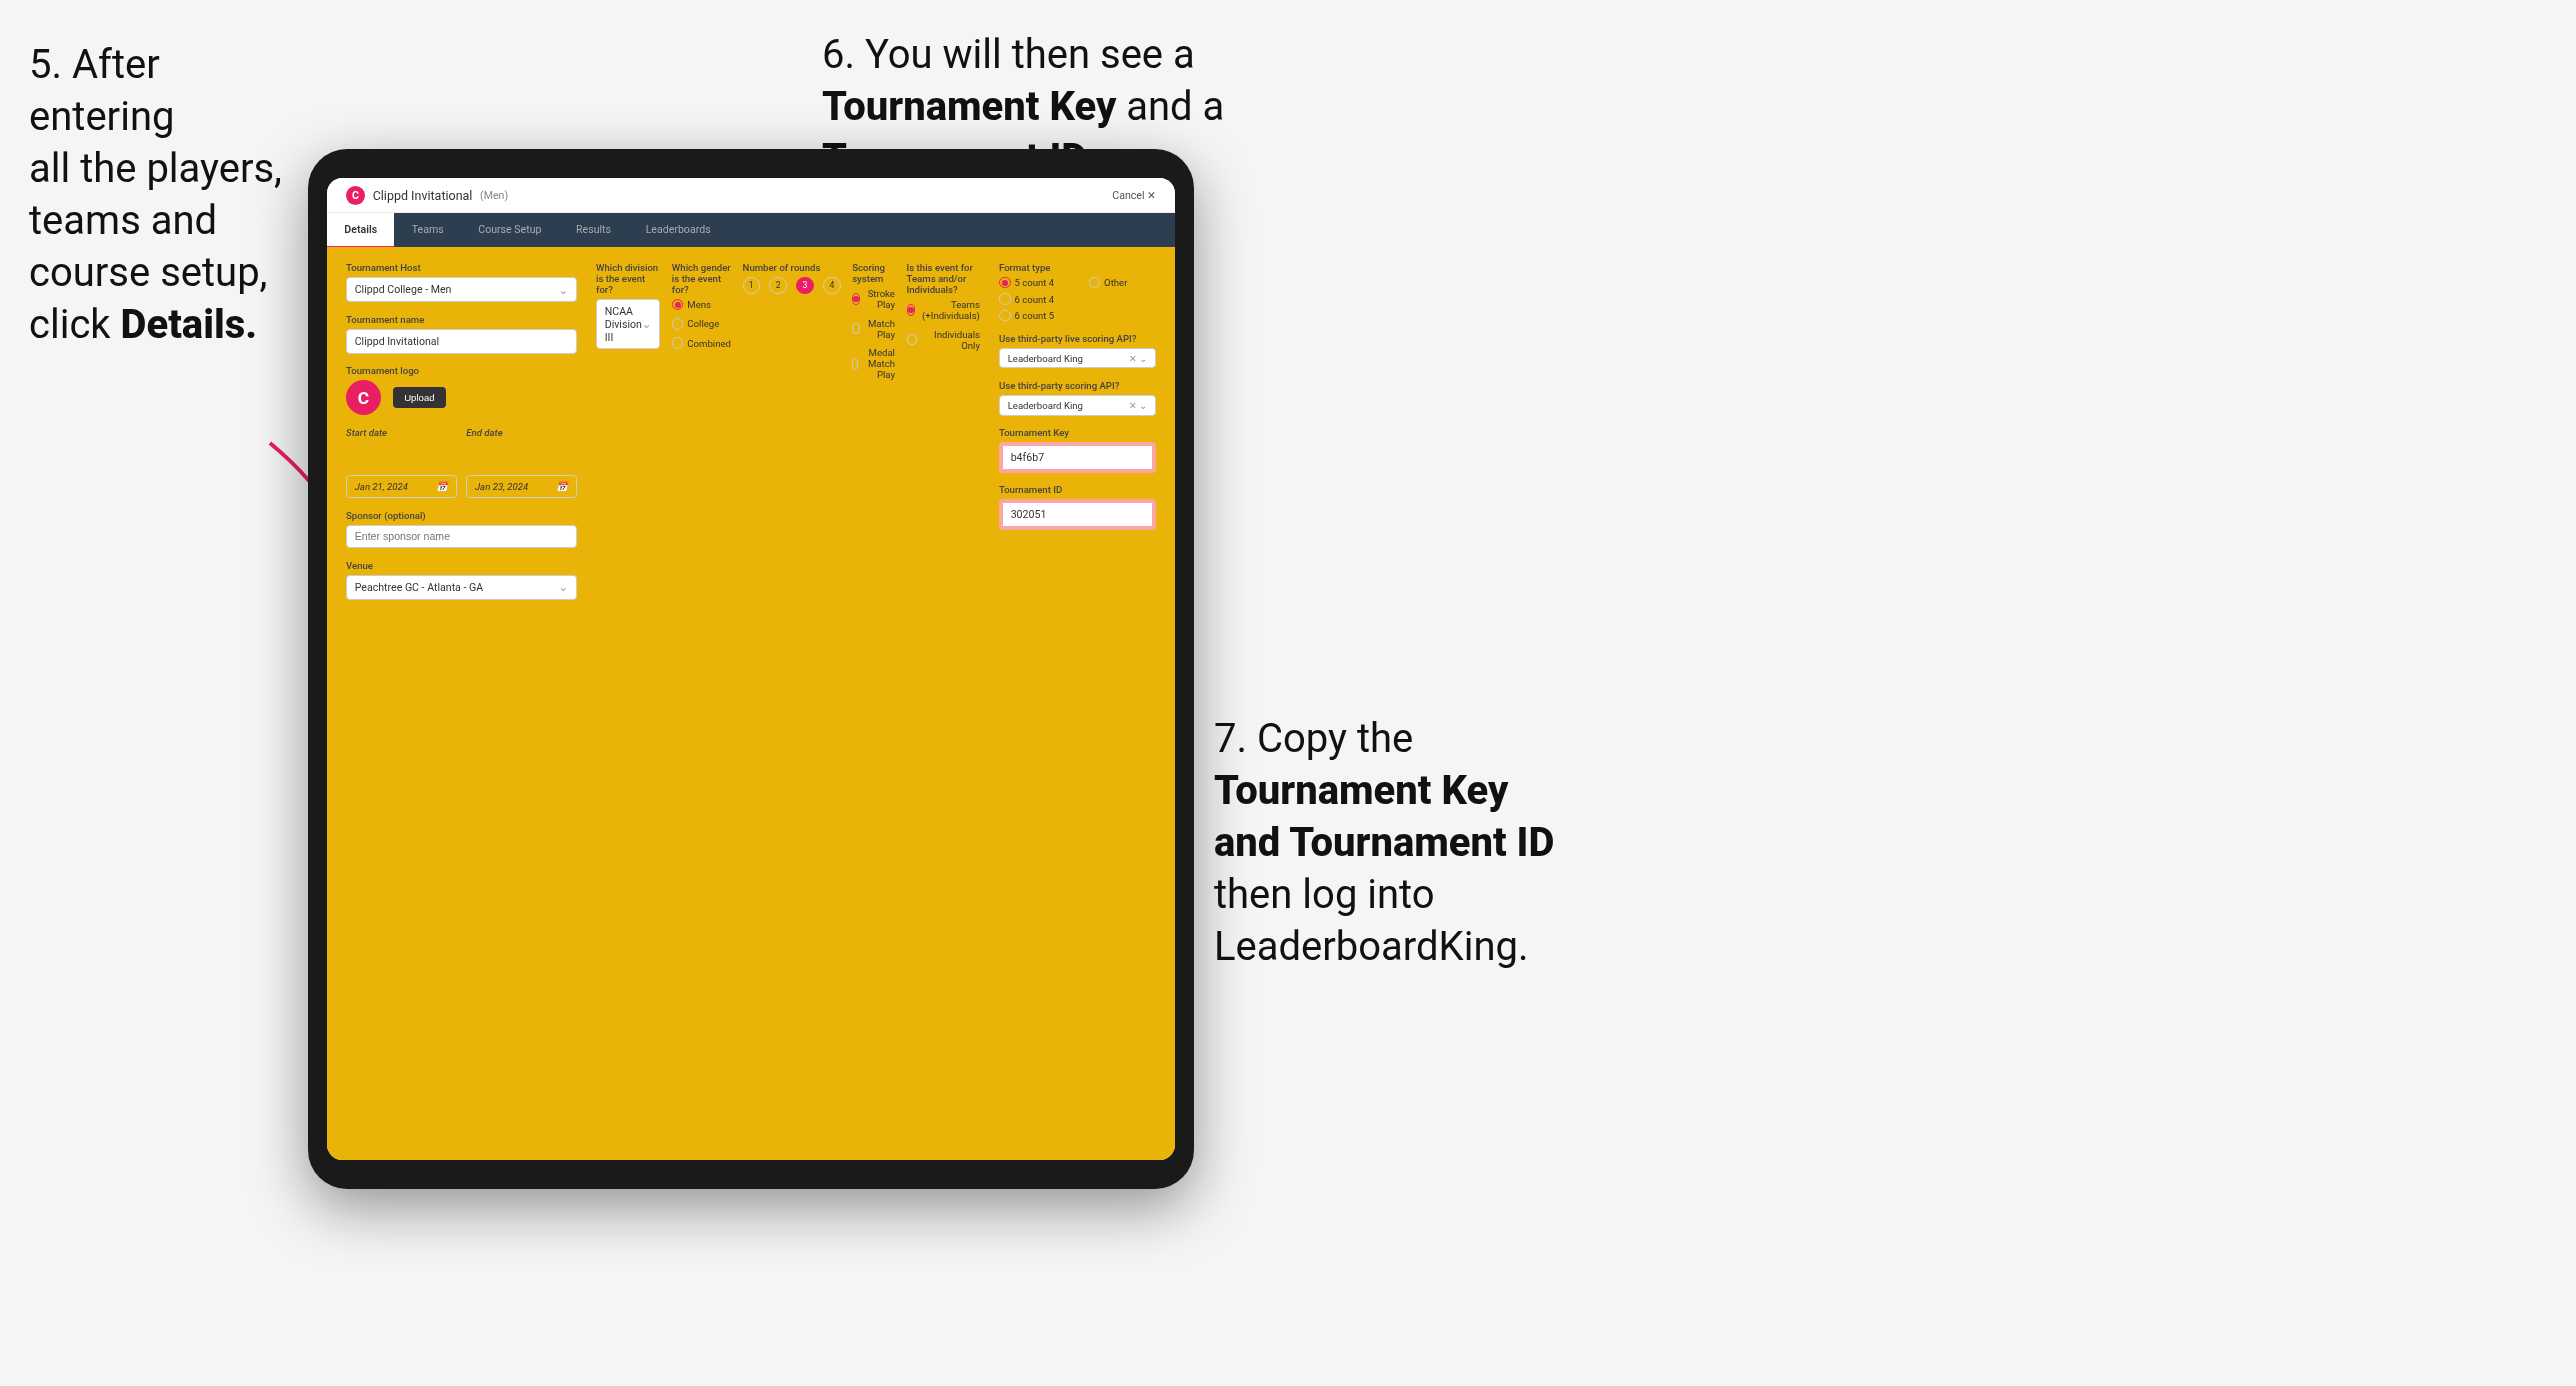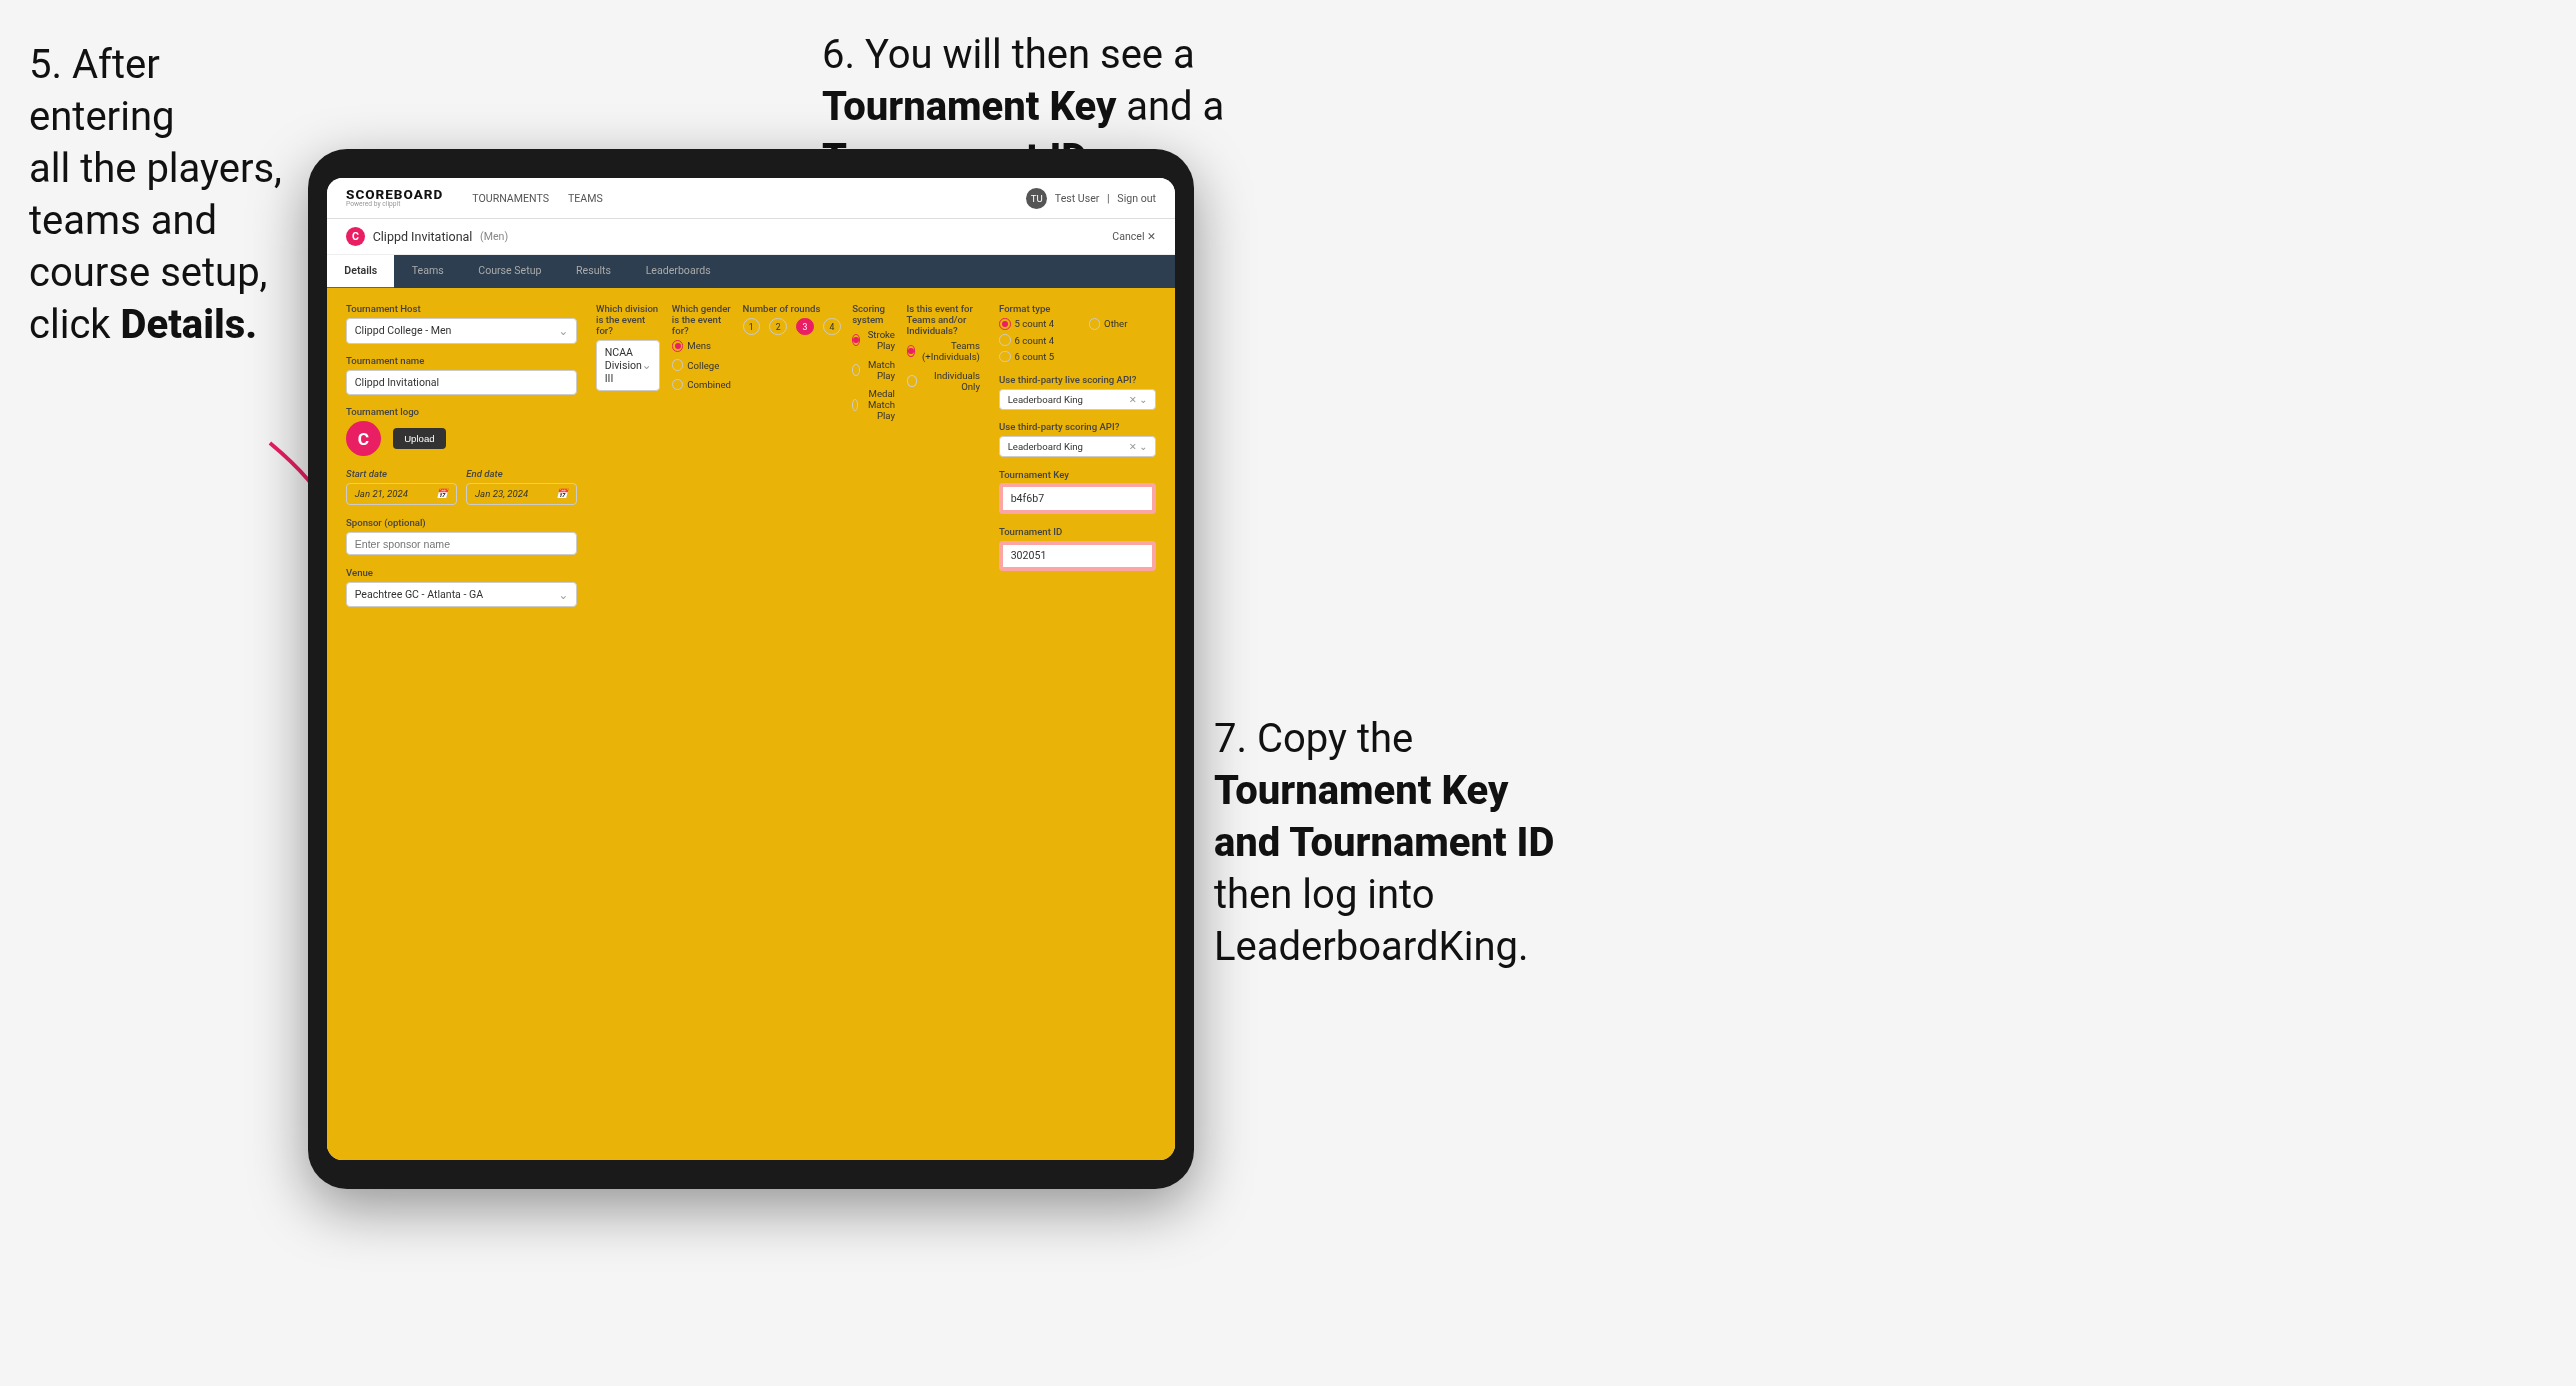--- a/index.html
+++ b/index.html
@@ -306,20 +306,21 @@
 
     .date-input-wrap {
       border: 1px solid #ccc;
       border-radius: 3.9px;
       padding: 4.8px 7.7px;
       font-size: 9.6px;
       color: #333;
       display: flex;
       align-items: center;
       justify-content: space-between;
+      margin-top: 34px;
     }
 
     
     .radio-group {
       display: flex;
       flex-wrap: wrap;
       gap: 7.7px;
       align-items: center;
     }
 
@@ -493,36 +494,20 @@
   </defs>
 
   <path d="M 280 460 Q 340 510 340 540" stroke="#e91e63" stroke-width="4" fill="none" marker-end="url(#arrowhead-pink)"></path>
 
   <path d="M 1050 200 Q 1030 320 1010 420" stroke="#e91e63" stroke-width="4" fill="none" marker-end="url(#arrowhead-pink)"></path>
 </svg>
 
 <div class="tablet">
   <div class="tablet-screen">
 
-    <div class="app-header">
-      <div class="scoreboard-logo">
-        <span class="logo-title">SCOREBOARD</span>
-        <span class="logo-sub">Powered by clippit</span>
-      </div>
-      <div class="nav-links">
-        <span class="nav-link">TOURNAMENTS</span>
-        <span class="nav-link">TEAMS</span>
-      </div>
-      <div class="header-right">
-        <div class="user-avatar">TU</div>
-        <span>Test User</span>
-        <span>|</span>
-        <span style="cursor:pointer;">Sign out</span>
-      </div>
-    </div>
 
     <div class="page-header">
       <div class="tournament-title">
         <div class="c-logo">C</div>
         <span>Clippd Invitational</span>
         <span style="color:#888;font-size:10.6px;">(Men)</span>
       </div>
       <span class="cancel-btn">Cancel ✕</span>
     </div>
 

